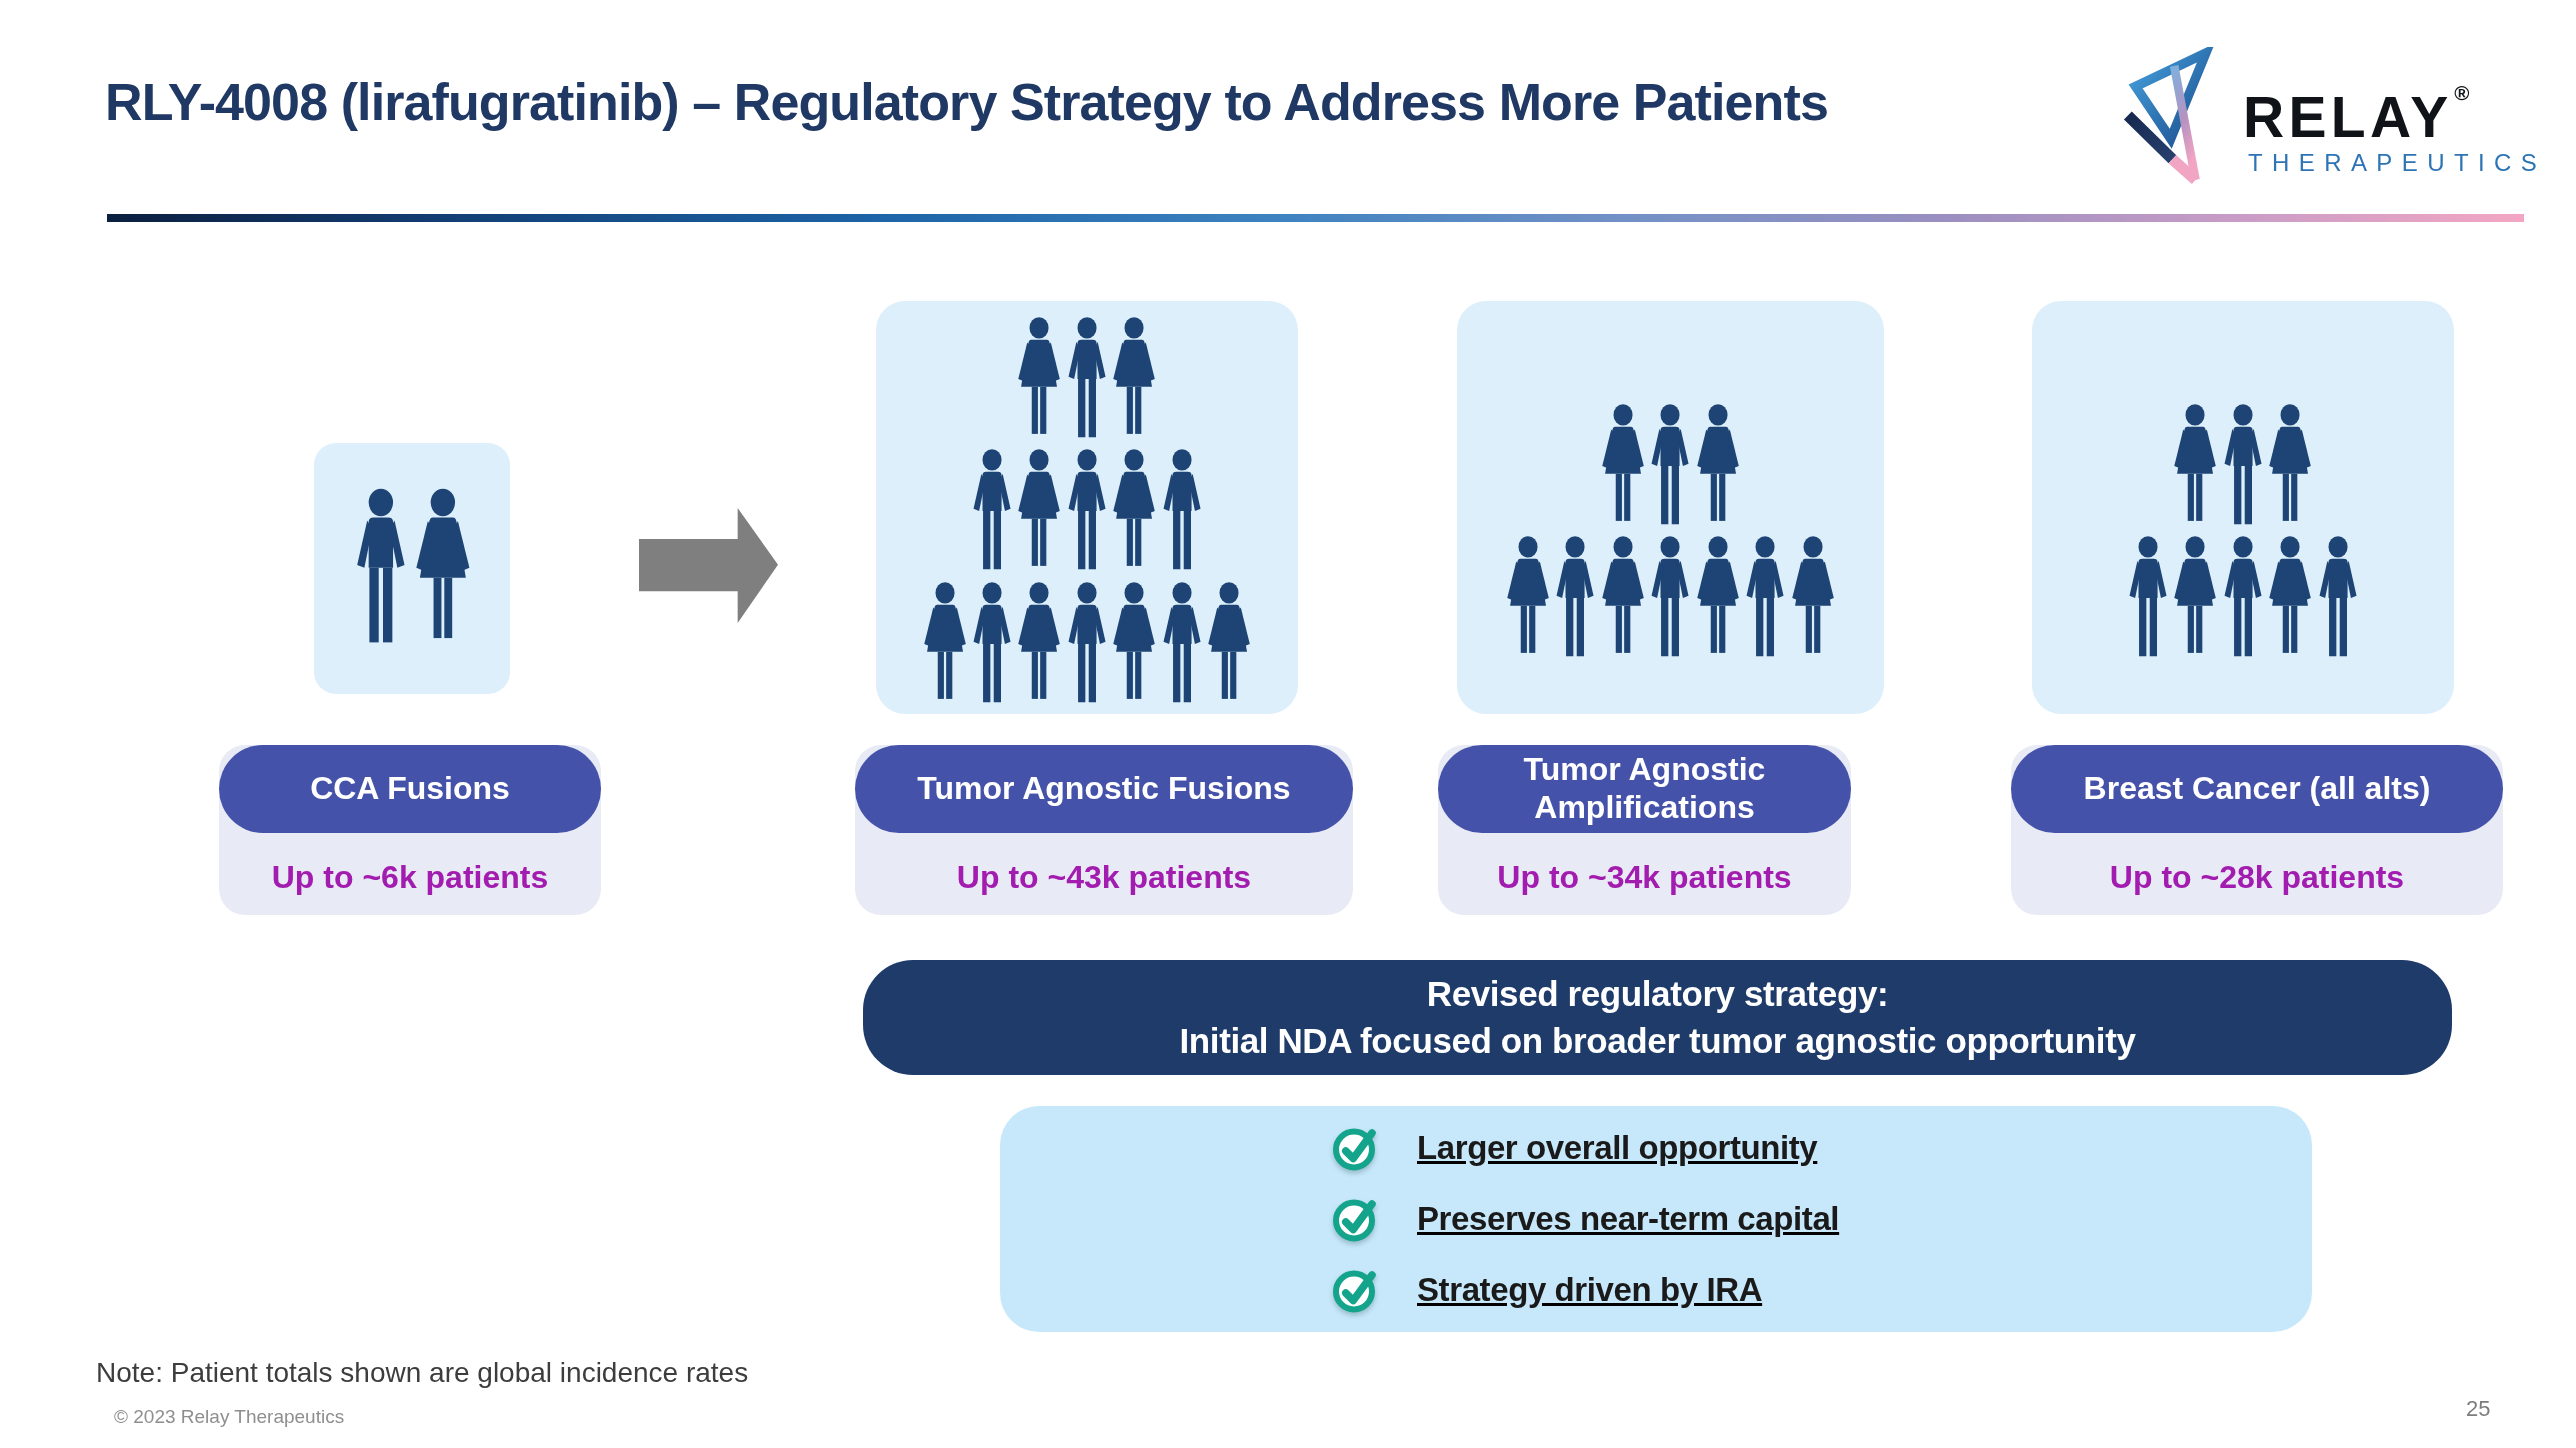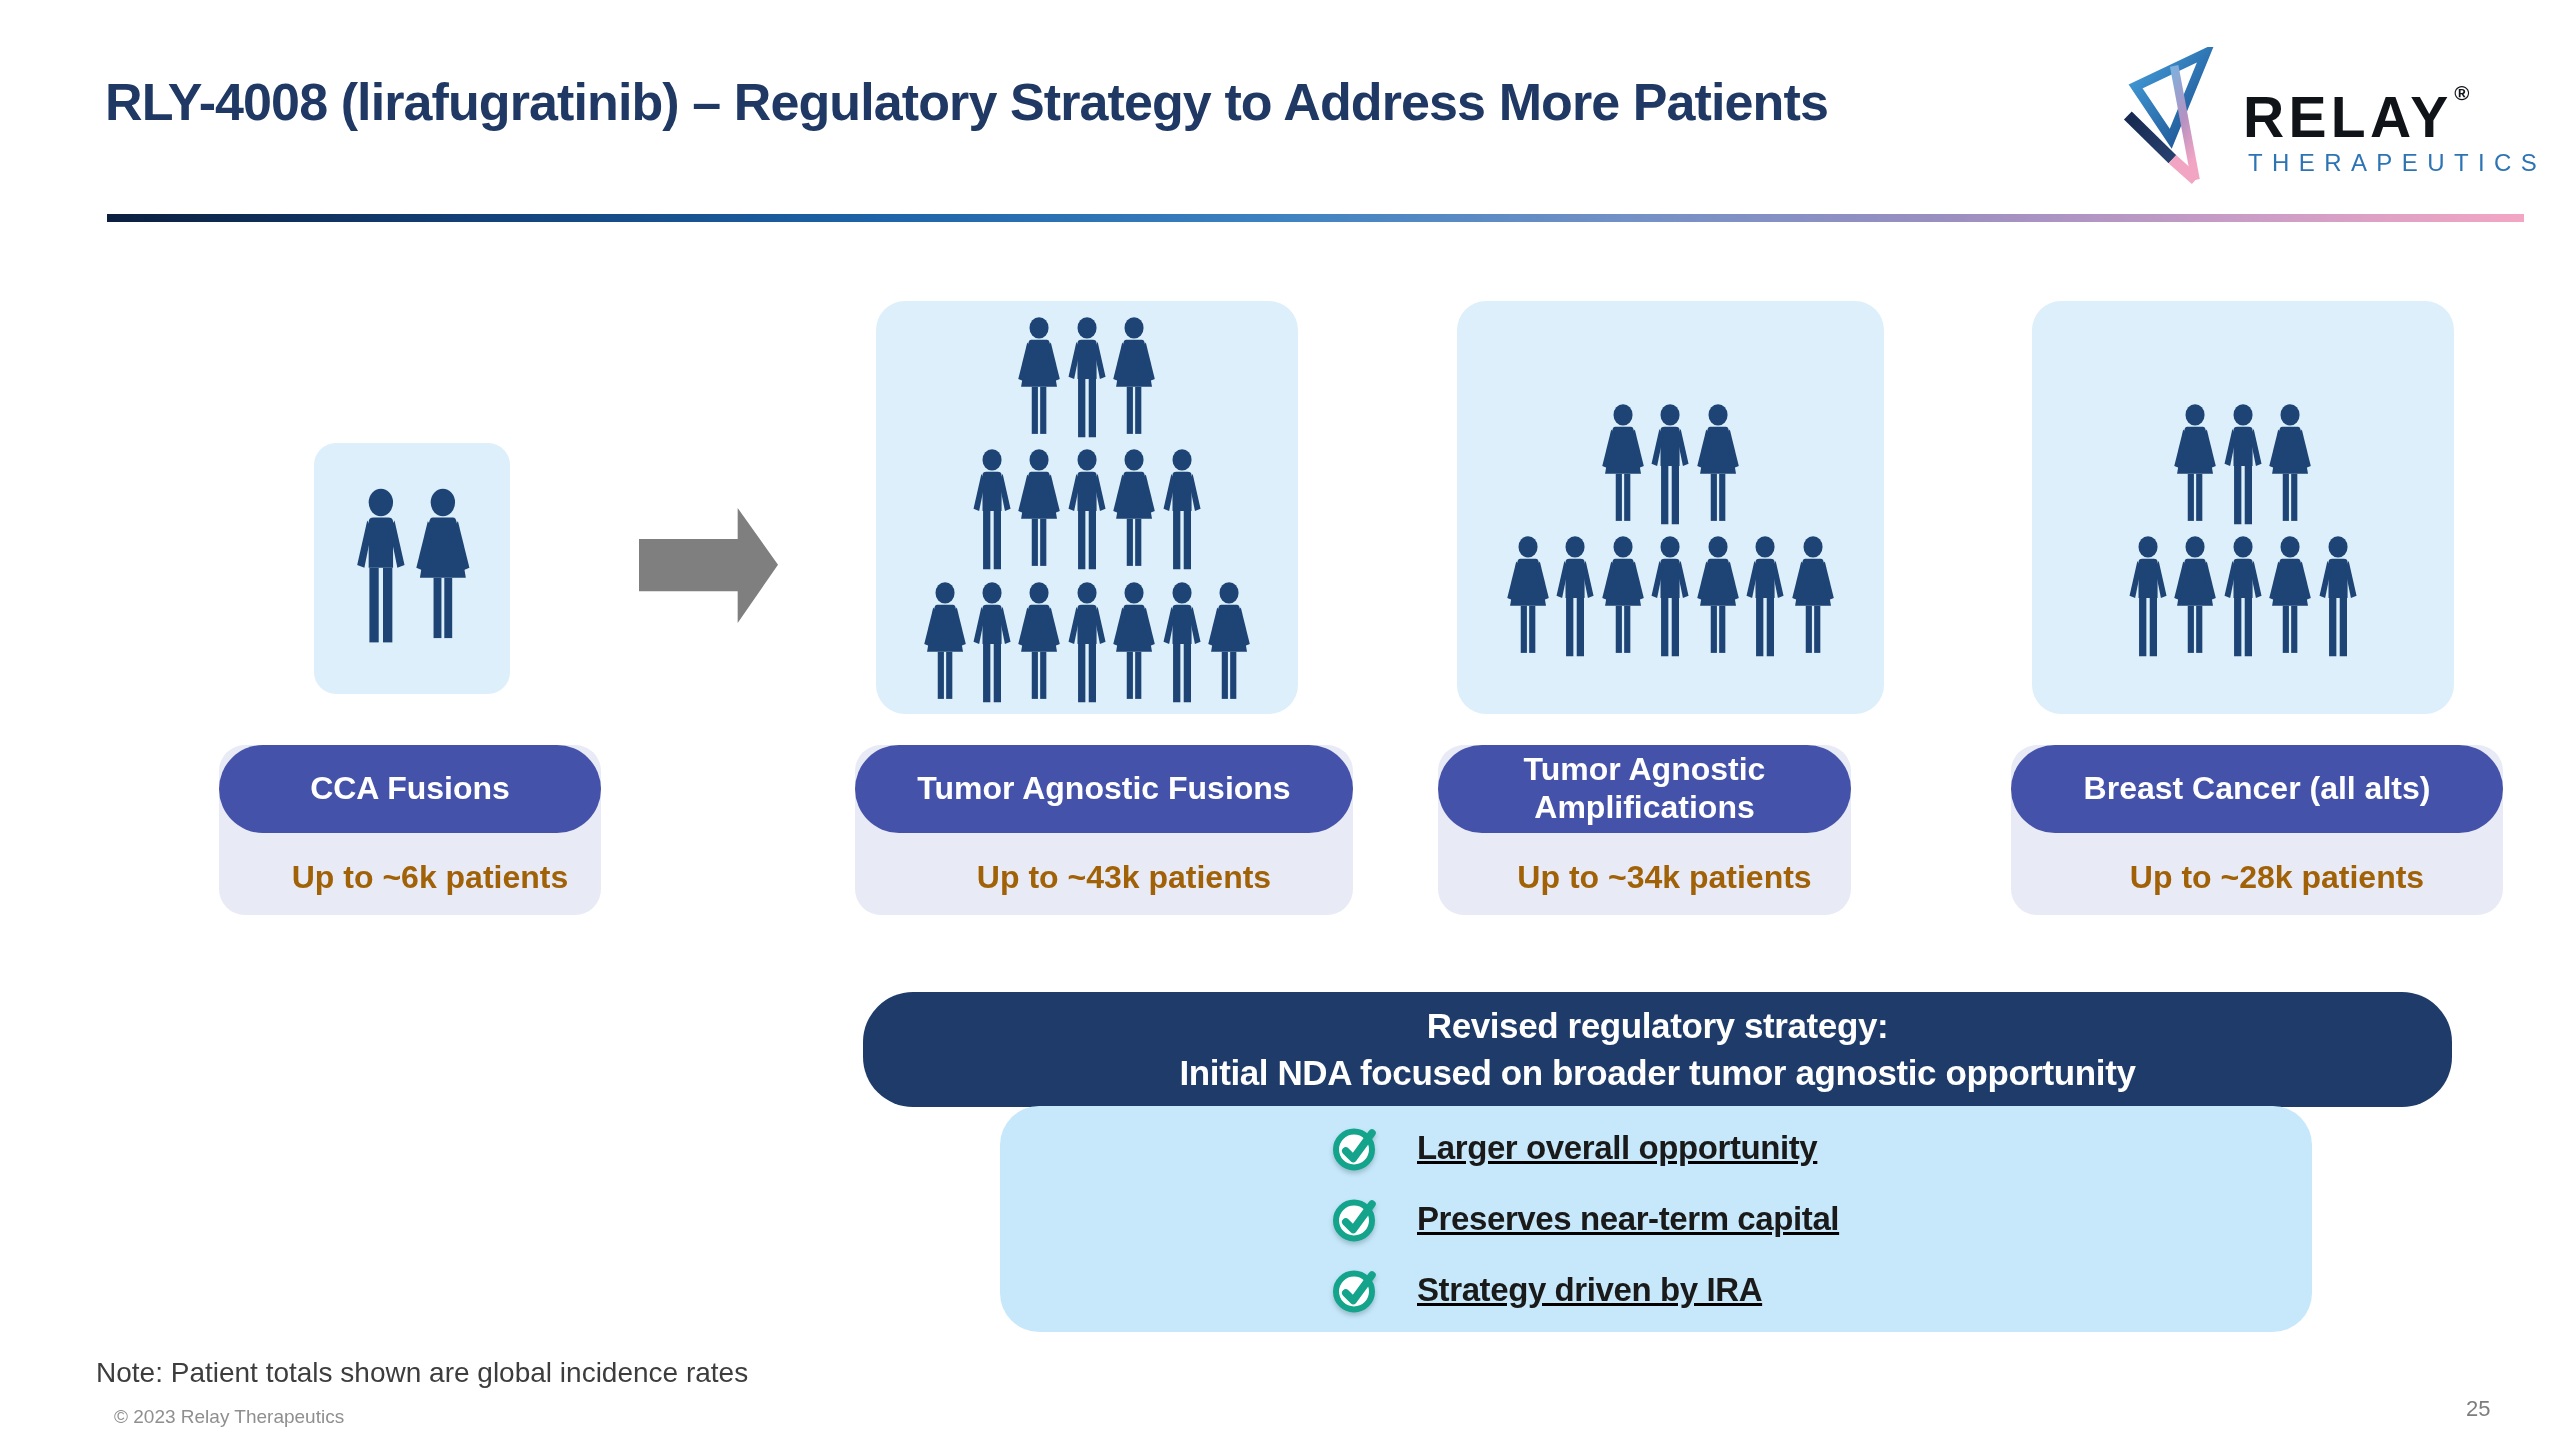--- a/index.html
+++ b/index.html
@@ -50,31 +50,31 @@
     background:#e8eaf5;border-radius:26px;
   }
   .labels .pill{
     position:absolute;left:0;top:0;width:100%;height:88px;background:#4552a9;
     border-radius:45px;display:flex;align-items:center;justify-content:center;
     color:#ffffff;font-size:32px;font-weight:bold;text-align:center;line-height:1.18;
     padding:0 17px;box-sizing:border-box;
   }
   .labels .patients{
     position:absolute;left:0;bottom:19px;width:100%;text-align:center;
-    font-size:32px;font-weight:bold;color:#a16207;margin-left:20px;
+    font-size:32px;font-weight:bold;color:#a21caf;
   }
   .labels.l1{left:219px;width:382px;}
   .labels.l2{left:855px;width:498px;}
   .labels.l3{left:1438px;width:401px;padding-left:12px;}
   .labels.l4{left:2011px;width:464px;padding-left:28px;}
   
   .banner{
     position:absolute;left:863px;top:960px;width:1589px;height:115px;
     background:#1e3b6a;border-radius:50px;display:flex;flex-direction:column;
-    align-items:center;justify-content:center;gap:7px;color:#ffffff;margin-top:32px;
+    align-items:center;justify-content:center;gap:7px;color:#ffffff;
   }
   .banner .b1,.banner .b2{font-size:35px;font-weight:bold;letter-spacing:-0.4px;}
   
   .benefits{
     position:absolute;left:1000px;top:1106px;width:1312px;height:226px;
     background:#c7e8fb;border-radius:39px;box-sizing:border-box;
     display:flex;flex-direction:column;justify-content:center;gap:23px;
     padding-left:333px;
   }
   .benefit{display:flex;align-items:center;gap:36px;height:48px;text-decoration:underline;}

